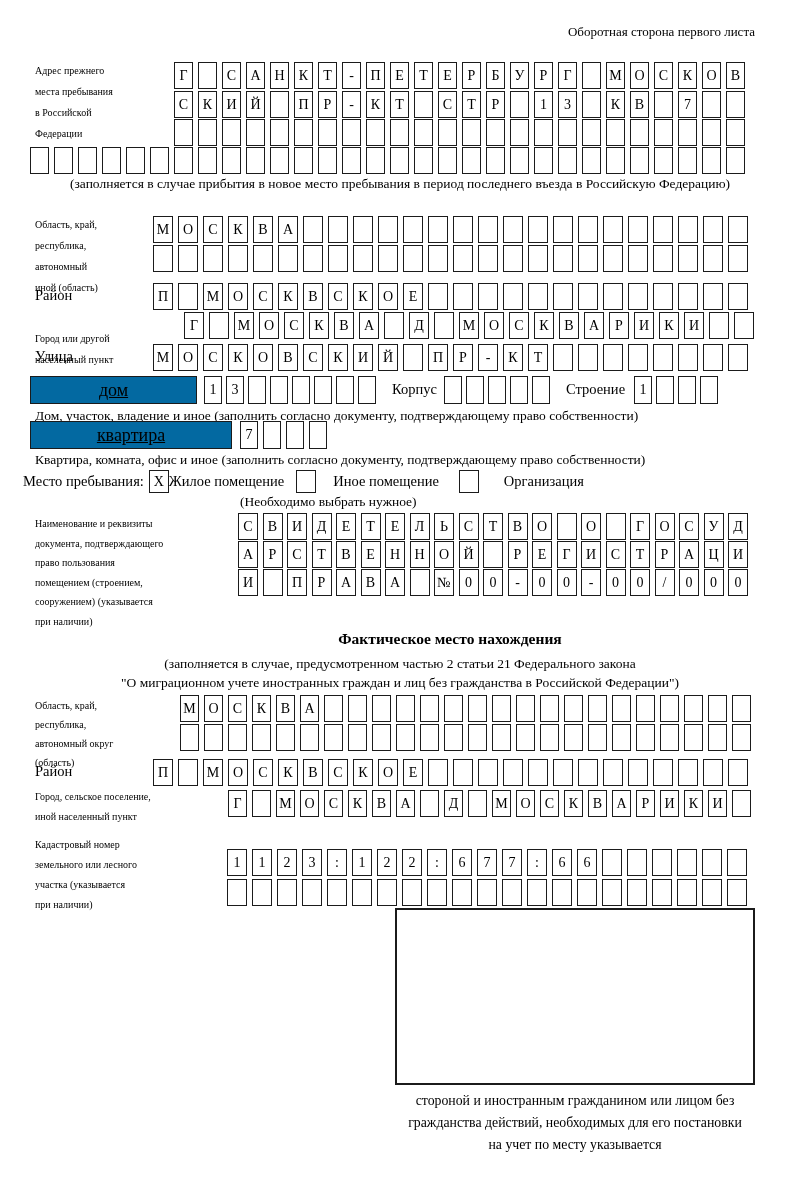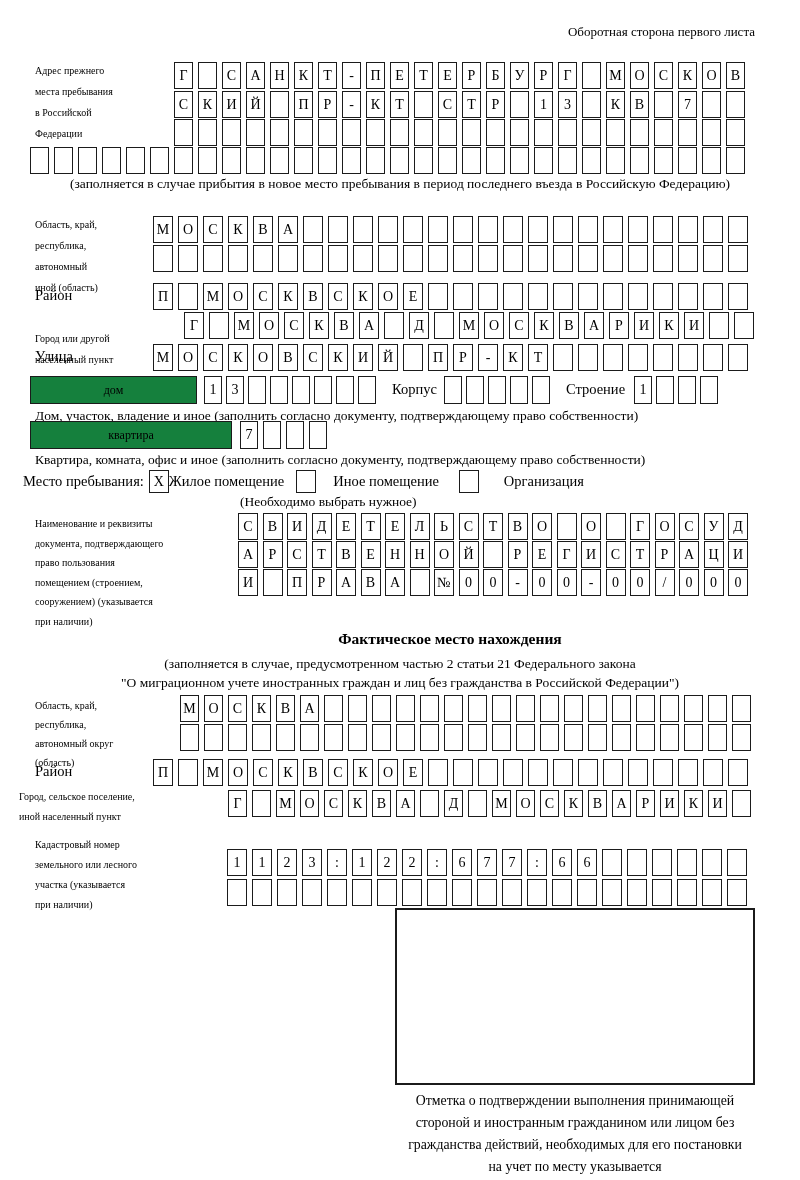--- a/index.html
+++ b/index.html
@@ -14,21 +14,21 @@
         background:#fff;flex:0 0 auto;}
   .w20 .cell{width:20px;}
   .w18 .cell{width:18px;}
   .g4{column-gap:4px;}
   .g45{column-gap:4.5px;}
   .h28 .cell{height:28px;}
   .note{position:absolute;left:0;right:0;text-align:center;font-size:13.5px;}
   .title{position:absolute;text-align:center;font-weight:bold;font-size:15.5px;white-space:nowrap;}
   .cap{position:absolute;font-size:13.5px;white-space:nowrap;}
   .widebox{position:absolute;border:1.7px solid #1b1b1b;box-sizing:border-box;
-           display:flex;align-items:center;justify-content:center;font-size:12px;background:#15803d;}
+           display:flex;align-items:center;justify-content:center;font-size:18px;background:#0369a1;text-decoration:underline;}
   .inlbl{position:absolute;font-size:14.5px;white-space:nowrap;}
   .mesto{position:absolute;display:flex;align-items:center;font-size:14.5px;}
   .chk{width:20px;height:23px;border:1.6px solid #1b1b1b;box-sizing:border-box;
        display:inline-flex;align-items:center;justify-content:center;font-size:14px;flex:0 0 auto;}
   .stamp{position:absolute;border:2px solid #1b1b1b;box-sizing:border-box;background:#fff;}
   .stampcap{position:absolute;font-size:13.8px;line-height:22px;text-align:center;}
 </style>
 </head>
 <body>
 
@@ -510,21 +510,21 @@
       <span class="cell"></span>
       <span class="cell"></span>
       <span class="cell"></span>
       <span class="cell"></span>
       <span class="cell"></span>
       <span class="cell"></span>
       <span class="cell"></span>
       <span class="cell"></span>
     </div>
 
-  <div class="lbl" style="left:19px;top:787px;line-height:19.5px;">
+  <div class="lbl" style="left:35px;top:787px;line-height:19.5px;">
     <div class="ln">Город, сельское поселение,</div>
     <div class="ln">иной населенный пункт</div>
   </div>
   <div class="boxes" style="left:228px;top:790px;">
       <span class="cell">Г</span>
       <span class="cell"></span>
       <span class="cell">М</span>
       <span class="cell">О</span>
       <span class="cell">С</span>
       <span class="cell">К</span>
@@ -594,19 +594,18 @@
       <span class="cell"></span>
       <span class="cell"></span>
       <span class="cell"></span>
       <span class="cell"></span>
       <span class="cell"></span>
       <span class="cell"></span>
     </div>
 
   <div class="stamp" style="left:395px;top:908px;width:360px;height:177px;"></div>
   <div class="stampcap" style="left:388px;top:1090px;width:374px;">
-    <div>Отметка о подтверждении выполнения принимающей</div>
     <div>стороной и иностранным гражданином или лицом без</div>
     <div>гражданства действий, необходимых для его постановки</div>
     <div>на учет по месту указывается</div>
   </div>
 
 </div>
 
 </body></html>

